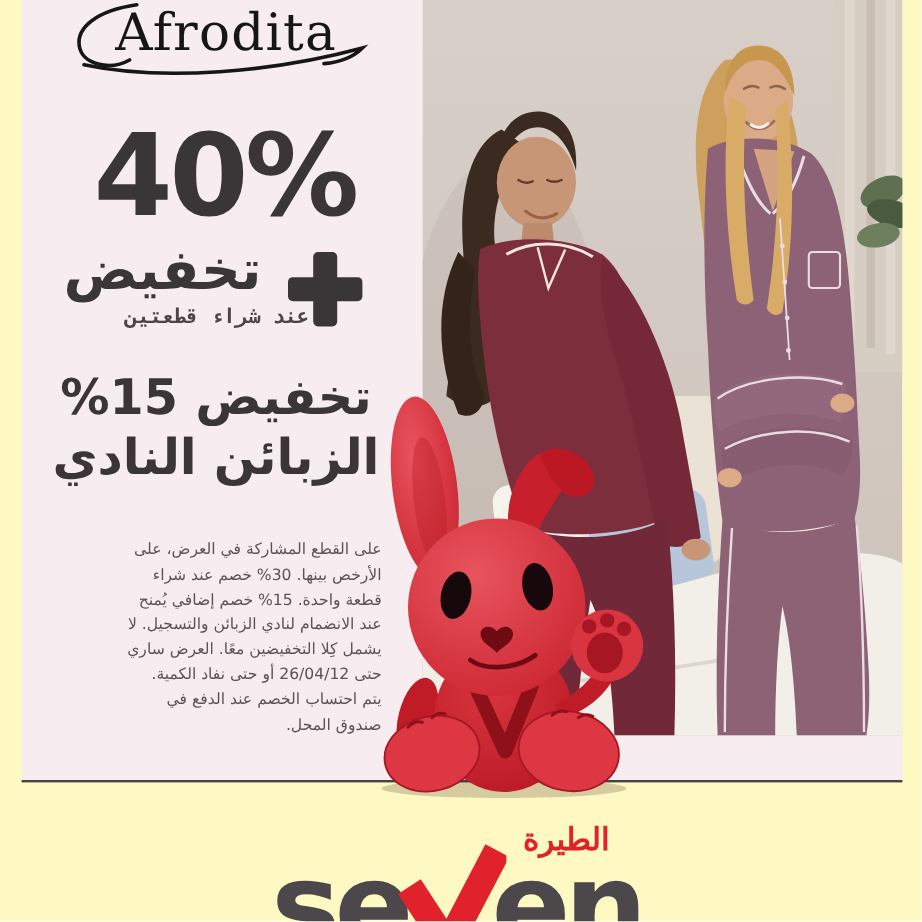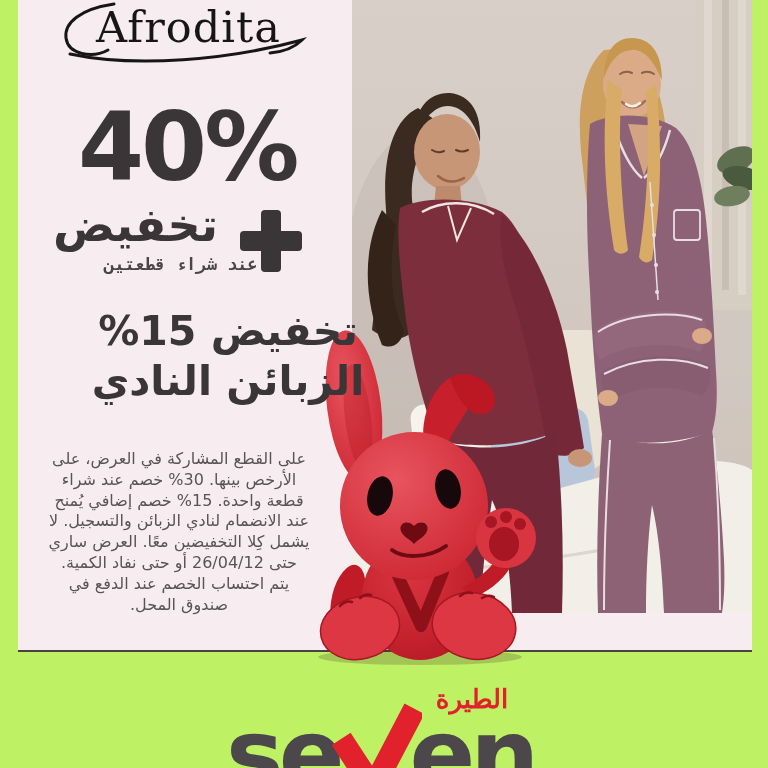--- a/index.html
+++ b/index.html
@@ -1,16 +1,16 @@
 <!DOCTYPE html>
 <html><head>
 <meta charset="utf-8">
 <style>
   html,body{margin:0;padding:0;background:#ffffff;}
-  .page{position:relative;width:768px;height:768px;background:#bef264;overflow:hidden;
+  .page{position:relative;width:768px;height:768px;background:#fef9c3;overflow:hidden;
         font-family:"DejaVu Sans",sans-serif;}
   
   .panel{position:absolute;left:18px;top:0;width:734px;height:650px;
          background:#f7edf0;border-bottom:2px solid #474341;}
   
   .photo{position:absolute;left:352px;top:0;width:400px;height:613px;}
   
   .mascot{position:absolute;left:298px;top:326px;width:248px;height:340px;}
   
   .logo{position:absolute;left:56px;top:0;width:260px;height:70px;}
@@ -19,23 +19,23 @@
        font-size:95px;line-height:1;font-weight:bold;color:#3a3637;letter-spacing:-3px;}
   .takhfid{position:absolute;left:48px;top:198px;width:170px;
        direction:rtl;font-size:46px;line-height:1.2;font-weight:bold;color:#3a3637;}
   .plus{position:absolute;left:240px;top:210px;width:62px;height:62px;}
   .plus .bar{position:absolute;background:#3a3637;border-radius:4px;}
   .plus .h{left:0;top:21px;width:62px;height:20px;}
   .plus .v{left:21px;top:0;width:20px;height:62px;}
   .cond{position:absolute;left:98px;top:254px;width:166px;text-align:center;
        direction:rtl;font-size:17px;font-weight:600;color:#4b4547;font-family:Liberation Mono, monospace;}
   .member{position:absolute;left:40px;top:306px;width:280px;text-align:center;
-       direction:rtl;font-size:41px;line-height:50px;font-weight:bold;color:#3a3637;margin-left:48px;}
-  .terms{position:absolute;left:40px;top:449px;width:278px;text-align:center;
-       direction:rtl;font-size:16px;line-height:20.8px;color:#5a5355;
+       direction:rtl;font-size:41px;line-height:50px;font-weight:bold;color:#3a3637;}
+  .terms{position:absolute;left:40px;top:449px;width:278px;
+       direction:rtl;font-size:13px;line-height:20.8px;color:#5a5355;
        white-space:pre-line;}
   
   .tira{position:absolute;left:424px;top:684px;width:96px;text-align:center;
        direction:rtl;font-size:26px;font-weight:bold;color:#e1222d;font-family:Liberation Serif, serif;}
   .seven{position:absolute;left:226px;top:698px;display:flex;align-items:flex-start;}
   .seven .txt{font-size:97px;line-height:1;font-weight:bold;color:#4b474a;
        letter-spacing:-5px;padding-top:8px;}
   .seven .check{width:94px;height:110px;margin:0 -12px;}
 </style>
 </head>

